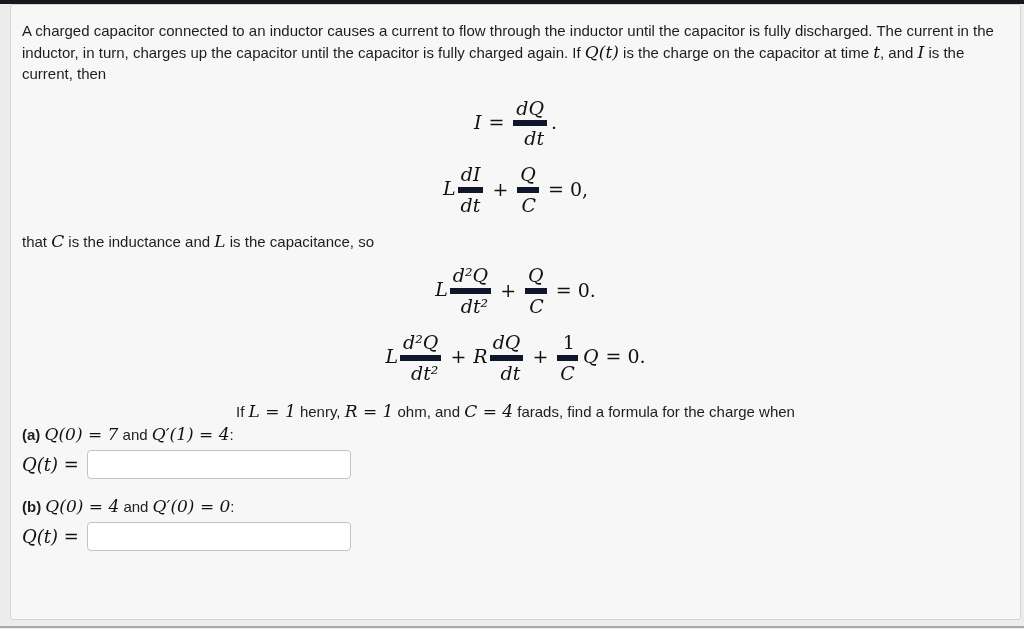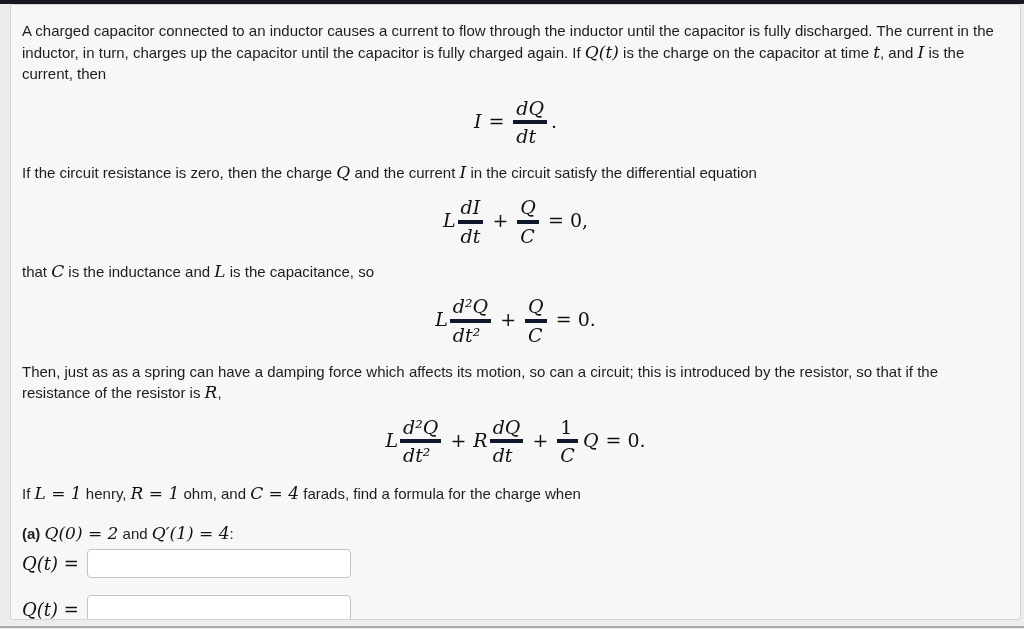--- a/index.html
+++ b/index.html
@@ -52,33 +52,33 @@
   }
   .eq .mi { font-style: italic; }
   .eq .mo { font-style: normal; padding: 0 7px; }
   .eq .mend { font-style: normal; padding-left: 2px; }
   .eq .mtail { font-style: italic; padding-left: 3px; }
   .eq .rhs { font-style: normal; padding-left: 7px; white-space: pre; }
 
   .frac {
     display: inline-block;
     vertical-align: middle;
-    text-align: left;
+    text-align: right;
     margin: 0 2px;
     line-height: 1.15;
   }
   .frac .fnum {
     display: block;
     font-style: italic;
     padding: 0 3px 1px 3px;
   }
   .frac .fden {
     display: block;
     font-style: italic;
-    border-top: 4px solid #0f172a;
+    border-top: 6px solid #0f172a;
     padding: 2px 3px 0 3px;
   }
   .frac.upright-num .fnum { font-style: normal; }
 
   .answers { margin-top: 16px; }
   .part-line { margin: 0 0 4px 0; line-height: 22px; }
   .part-label { font-weight: bold; color: #1d1d1d; }
 
   .answer-row {
     display: flex;
@@ -122,43 +122,42 @@
 <body>
 
 <div class="top-bar"></div>
 
 <div class="panel">
 
   <p class="para"><span>A charged capacitor connected to an inductor causes a current to flow through the inductor until the capacitor is fully discharged. The current in the inductor, in turn, charges up the capacitor until the capacitor is fully charged again. If </span><span class="math">Q(t)</span><span> is the charge on the capacitor at time </span><span class="math">t</span><span>, and </span><span class="math">I</span><span> is the current, then</span></p>
 
   <div class="eq"><span class="mi">I</span><span class="mo">=</span><span class="frac"><span class="fnum">dQ</span><span class="fden">dt</span></span><span class="mend">.</span></div>
 
-  <p class="para"><span>If the circuit resistance is zero, then the charge </span><span class="math">Q</span><span> and the current </span><span class="math">I</span><span> in the circuit satisfy the differential equation</span></p>
 
   <div class="eq"><span class="mi">L</span><span class="frac"><span class="fnum">dI</span><span class="fden">dt</span></span><span class="mo">+</span><span class="frac"><span class="fnum">Q</span><span class="fden">C</span></span><span class="rhs">= 0,</span></div>
 
   <p class="para"><span>that </span><span class="math">C</span><span> is the inductance and </span><span class="math">L</span><span> is the capacitance, so</span></p>
 
   <div class="eq"><span class="mi">L</span><span class="frac"><span class="fnum">d²Q</span><span class="fden">dt²</span></span><span class="mo">+</span><span class="frac"><span class="fnum">Q</span><span class="fden">C</span></span><span class="rhs">= 0.</span></div>
 
-  <p class="para"><span>Then, just as as a spring can have a damping force which affects its motion, so can a circuit; this is introduced by the resistor, so that if the resistance of the resistor is </span><span class="math">R</span><span>,</span></p>
 
   <div class="eq"><span class="mi">L</span><span class="frac"><span class="fnum">d²Q</span><span class="fden">dt²</span></span><span class="mo">+</span><span class="mi">R</span><span class="frac"><span class="fnum">dQ</span><span class="fden">dt</span></span><span class="mo">+</span><span class="frac upright-num"><span class="fnum">1</span><span class="fden">C</span></span><span class="mtail">Q</span><span class="rhs">= 0.</span></div>
 
   <div class="answers">
-    <p class="para" style="margin-bottom:18px;"><span>If </span><span class="math">L = 1</span><span> henry, </span><span class="math">R = 1</span><span> ohm, and </span><span class="math">C = 4</span><span> farads, find a formula for the charge when</span></p>
+    <p class="para" style="margin-bottom:2px;text-align:center;"><span>If </span><span class="math">L = 1</span><span> henry, </span><span class="math">R = 1</span><span> ohm, and </span><span class="math">C = 4</span><span> farads, find a formula for the charge when</span></p>
 
-    <p class="part-line"><span class="part-label">(a)</span> <span class="math">Q(0) = 2</span><span> and </span><span class="math">Q′(1) = 4</span><span>:</span></p>
+    <p class="part-line"><span class="part-label">(a)</span> <span class="math">Q(0) = 7</span><span> and </span><span class="math">Q′(1) = 4</span><span>:</span></p>
 
     <div class="answer-row">
       <span class="answer-label">Q(t) =</span>
       <input class="answer-input" type="text" value="" style="">
     </div>
 
     <div class="part-b-block">
+      <p class="part-line"><span class="part-label">(b)</span> <span class="math">Q(0) = 4</span><span> and </span><span class="math">Q′(0) = 0</span><span>:</span></p>
 
       <div class="answer-row">
         <span class="answer-label">Q(t) =</span>
         <input class="answer-input" type="text" value="" style="">
       </div>
     </div>
   </div>
 
 </div>
 

